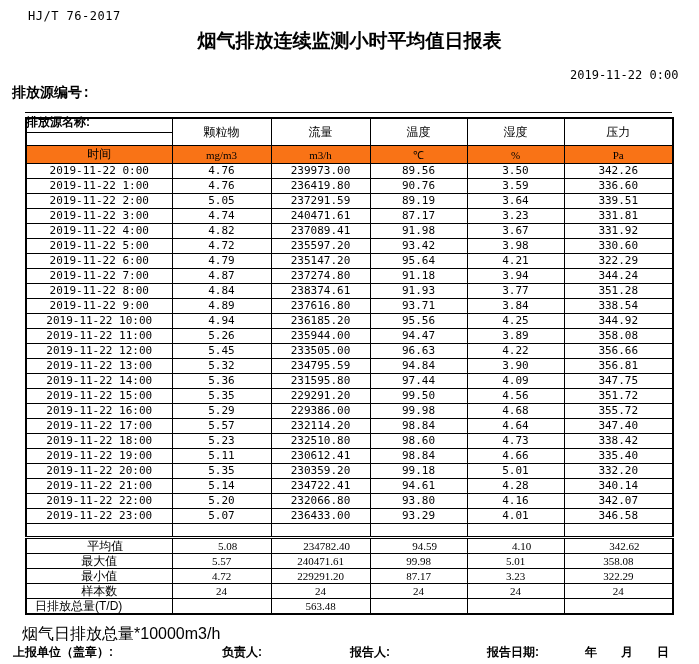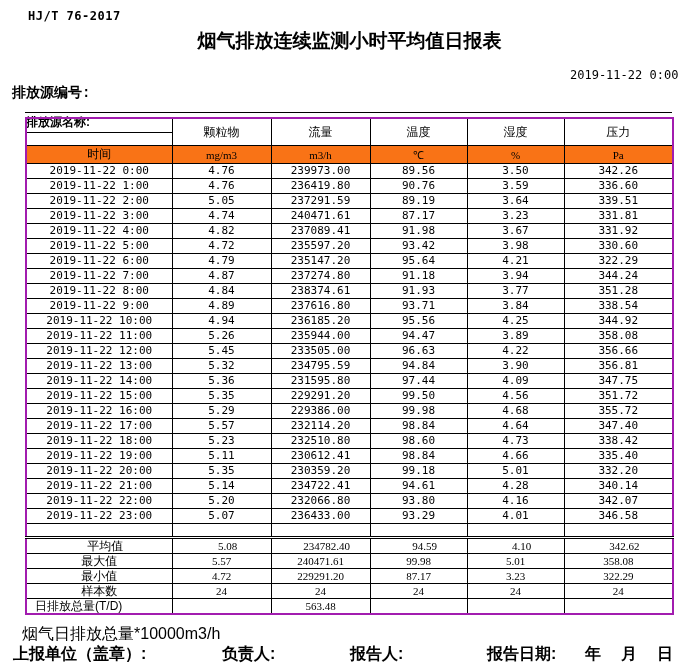--- a/index.html
+++ b/index.html
@@ -1,49 +1,49 @@
 <!DOCTYPE html>
 <html><head>
 <meta charset="utf-8">
 <style>
   html,body{margin:0;padding:0;}
   body{
     width:699px;height:664px;position:relative;background:#ffffff;color:#000;
     font-family:"Liberation Sans",sans-serif;overflow:hidden;
   }
-  .std-no{position:absolute;top:9px;left:28px;font-size:12px;font-weight:bold;
+  .std-no{position:absolute;top:9px;left:28px;font-size:12px;font-weight:normal;
     font-family:"DejaVu Sans Mono",monospace;letter-spacing:0.5px;}
   .title{position:absolute;top:28px;left:0;width:699px;text-align:center;
     font-size:19px;font-weight:bold;}
   .meta-name{position:absolute;top:66px;left:26px;font-size:12px;font-weight:bold;margin-top:48px;}
   .meta-code{position:absolute;top:84px;left:12px;font-size:14px;font-weight:bold;font-family:Liberation Mono, monospace;}
   .report-time{position:absolute;top:68px;left:570px;font-size:12px;
     font-family:"DejaVu Sans Mono",monospace;}
   .pre-rule{position:absolute;top:112px;left:25px;width:647px;height:0;
     border-top:1px solid #000;}
   table.report{position:absolute;top:117px;left:25px;width:647px;
-    border-collapse:collapse;table-layout:fixed;border:2px solid #a21caf;}
+    border-collapse:collapse;table-layout:fixed;border:2px solid #000000;}
   table.report td,table.report th{border:1px solid #000;text-align:center;
     padding:0;font-weight:normal;overflow:hidden;white-space:nowrap;}
   .hrow1 th{font-size:12px;}
   .hrow1 .corner{height:13px;}
   .hrow2 .corner{height:12px;}
   .unitrow th{font-size:12px;height:15px;}
   .unitrow td{font-size:11px;height:15px;font-family:"Liberation Serif",serif;}
   tbody.data td{font-size:11px;height:14px;line-height:14px;
     font-family:"DejaVu Sans Mono",monospace;}
   tr.spacer td{height:12px;}
   tbody.summary td{font-size:11px;height:14px;line-height:14px;
     font-family:Liberation Serif, serif;}
   tbody.summary tr:first-child td{border-top:3px double #000;padding-left:12px;}
   tbody.summary td.lbl{font-family:"Liberation Sans",sans-serif;font-size:12px;}
   tbody.summary tr.left-label td.lbl{text-align:left;padding-left:8px;margin-left:28px;}
   .footnote{position:absolute;top:624px;left:22px;font-size:16px;font-weight:normal;}
   .sig-line{position:absolute;top:644px;left:0;width:699px;height:18px;}
-  .sig-line span{position:absolute;top:0;font-size:16px;font-weight:bold;white-space:nowrap;}
+  .sig-line span{position:absolute;top:0;font-size:12px;font-weight:bold;white-space:nowrap;}
   .sig-unit{left:13px;}
   .sig-resp{left:222px;}
   .sig-reporter{left:350px;}
   .sig-date{left:487px;}
   .sig-year{left:585px;}
   .sig-month{left:621px;}
   .sig-day{left:657px;}
 </style>
 </head>
 <body>

